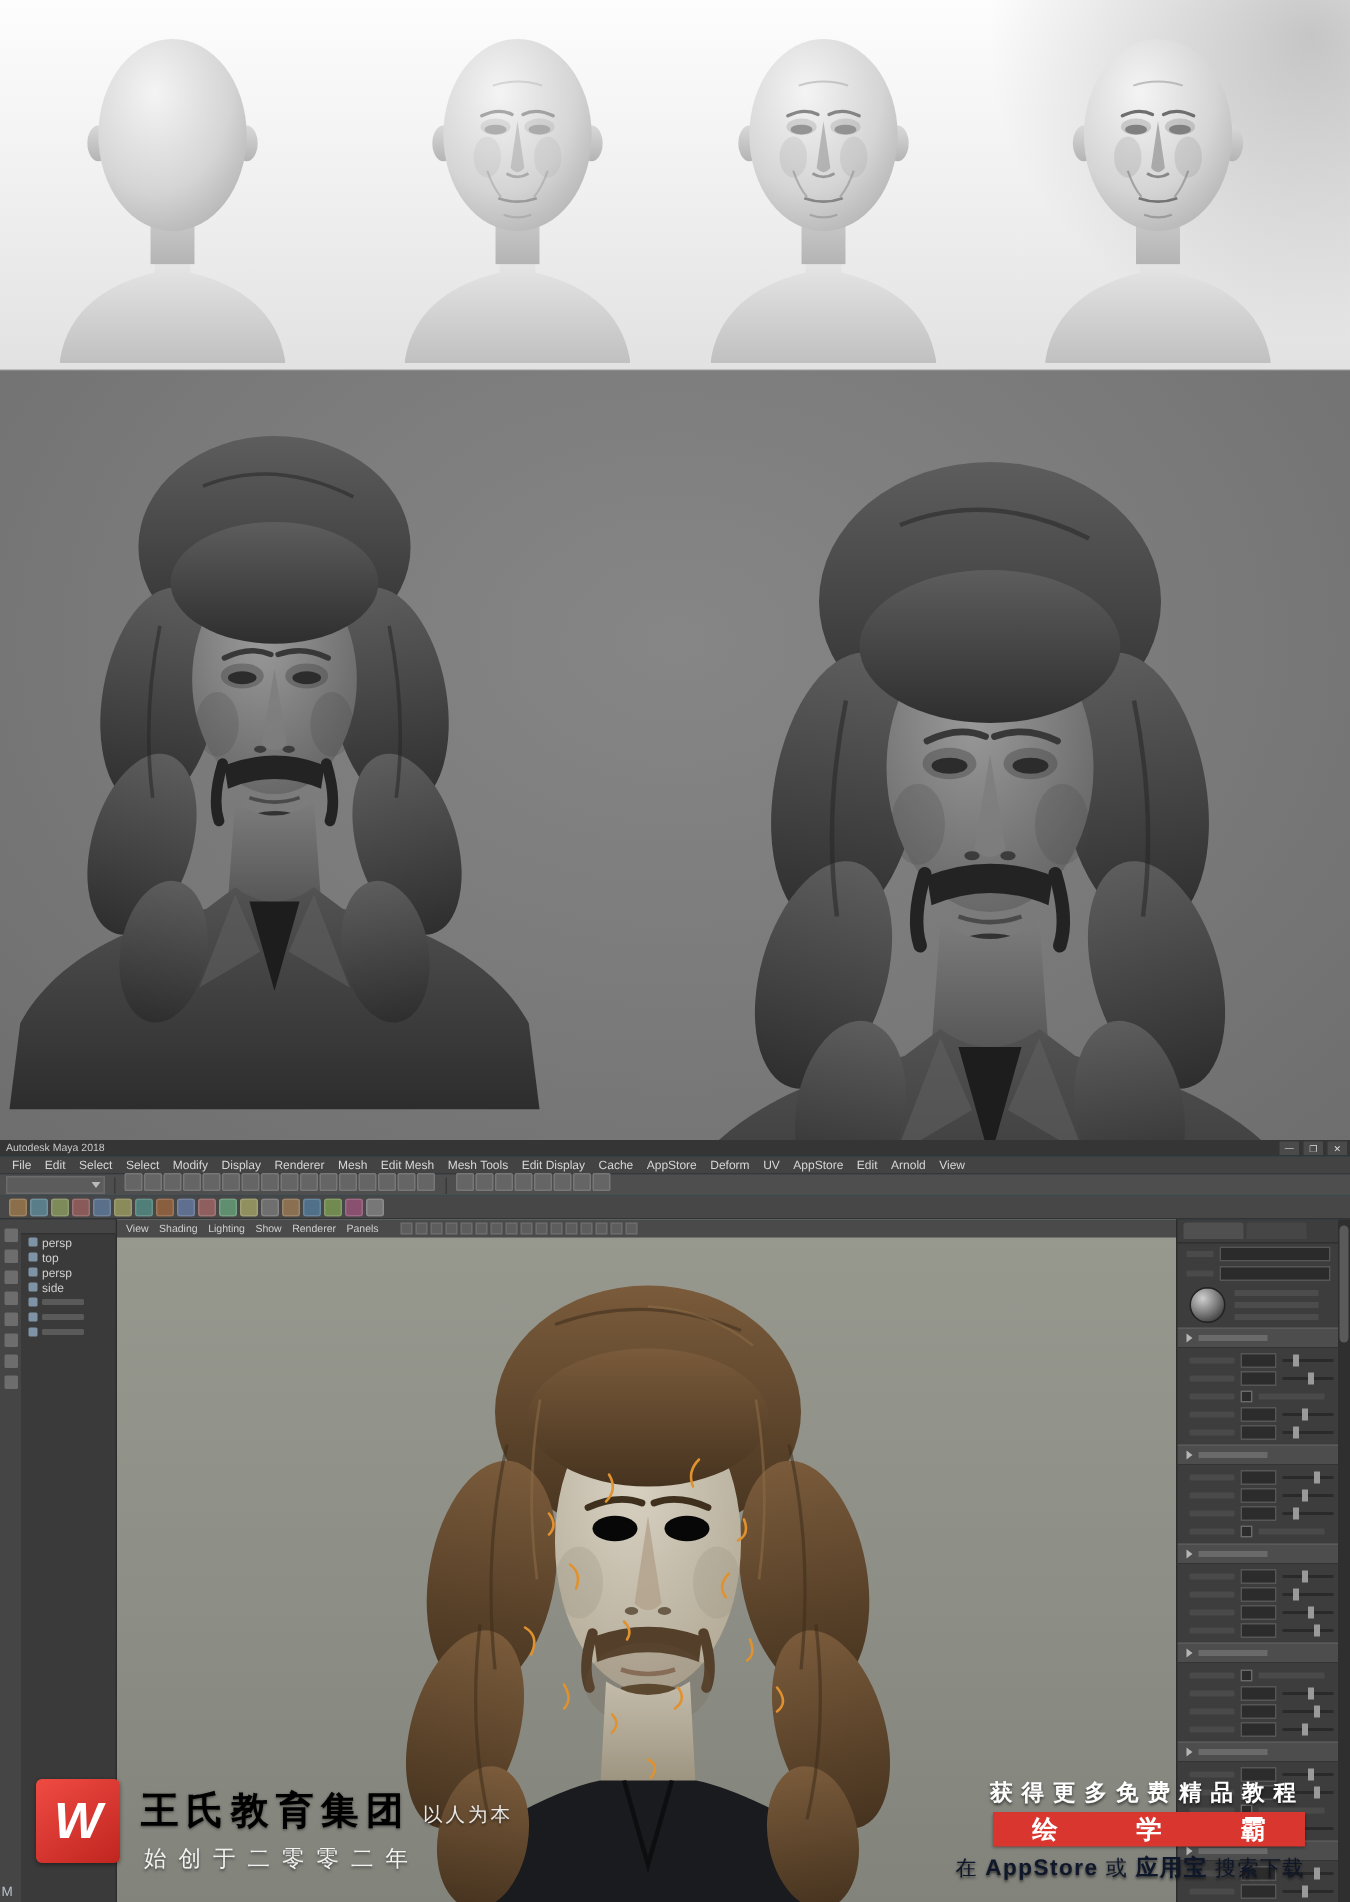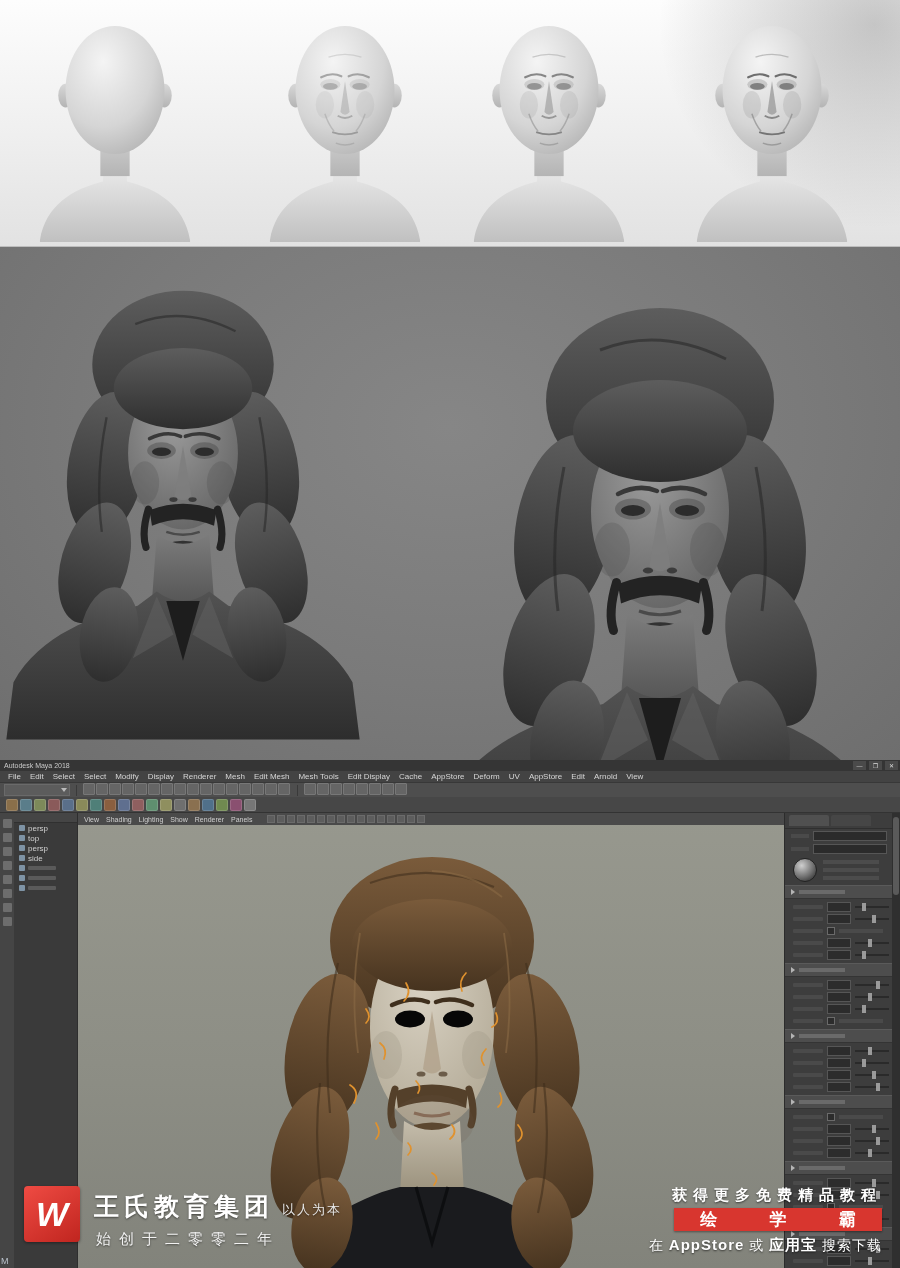--- a/index.html
+++ b/index.html
@@ -91,33 +91,33 @@
              border-bottom:3px solid transparent;}
   .ae-header .hbar{width:46px;height:4px;background:#6a6a6a;}
   #ae-scroll{position:absolute;right:0;top:0;width:8px;height:455px;background:#2f2f2f;}
   #ae-scroll .thumb{position:absolute;left:1px;top:4px;width:6px;height:78px;background:#5a5a5a;border-radius:3px;}
 
   
   #brand-left{left:24px;top:1184px;width:420px;height:80px;z-index:50;}
   #wlogo{position:absolute;left:0;top:2px;width:56px;height:56px;border-radius:4px;
          background:linear-gradient(145deg,#ef4b43,#c0251f);display:flex;align-items:center;justify-content:center;
          color:#fff;font-weight:bold;font-style:italic;font-size:34px;box-shadow:0 1px 3px rgba(0,0,0,.4);}
-  #company{position:absolute;left:70px;top:6px;color:#ffffff;font-size:25px;font-weight:bold;letter-spacing:5px;
+  #company{position:absolute;left:70px;top:6px;color:#000000;font-size:25px;font-weight:bold;letter-spacing:5px;
            text-shadow:0 1px 2px rgba(0,0,0,.5);}
   #slogan{position:absolute;left:258px;top:17px;color:#e8e8e8;font-size:13px;letter-spacing:2px;
           text-shadow:0 1px 2px rgba(0,0,0,.5);}
   #since{position:absolute;left:72px;top:46px;color:#f2f2f2;font-size:15px;letter-spacing:8px;
          text-shadow:0 1px 2px rgba(0,0,0,.5);}
-  #brand-right{right:18px;top:1184px;width:260px;height:84px;z-index:50;text-align:right;}
+  #brand-right{right:30px;top:1184px;width:260px;height:84px;z-index:50;text-align:right;}
   #promo{position:absolute;right:0;top:2px;color:#fff;font-size:15px;font-weight:bold;letter-spacing:6px;
          text-shadow:0 1px 2px rgba(0,0,0,.6);white-space:nowrap;}
   #badge{position:absolute;right:0;top:24px;width:208px;height:23px;background:#d8362f;
          display:flex;align-items:center;justify-content:space-around;color:#fff;font-size:17px;font-weight:bold;
          box-shadow:0 1px 2px rgba(0,0,0,.4);}
-  #download{position:absolute;right:0;top:52px;color:#ffffff;font-size:14px;letter-spacing:1px;white-space:nowrap;
+  #download{position:absolute;right:0;top:52px;color:#0f172a;font-size:14px;letter-spacing:1px;white-space:nowrap;
          text-shadow:0 1px 2px rgba(0,0,0,.6);}
   #download .store{font-weight:bold;font-size:15px;}
   #corner-m{left:1px;bottom:2px;color:#b9c2cc;font-size:9px;z-index:60;}
 </style>
 </head>
 <body>
 
 <svg width="0" height="0" style="position:absolute" aria-hidden="true">
 <defs>
   <radialGradient id="ghead" cx="38%" cy="28%" r="85%">

